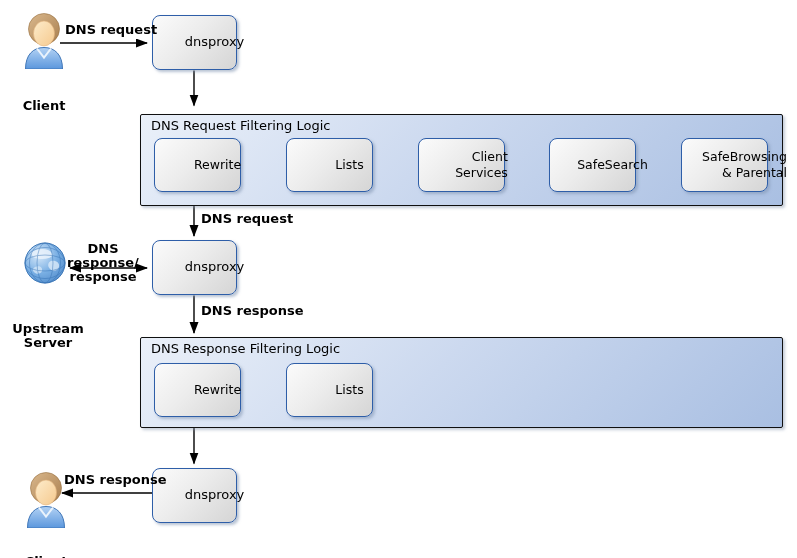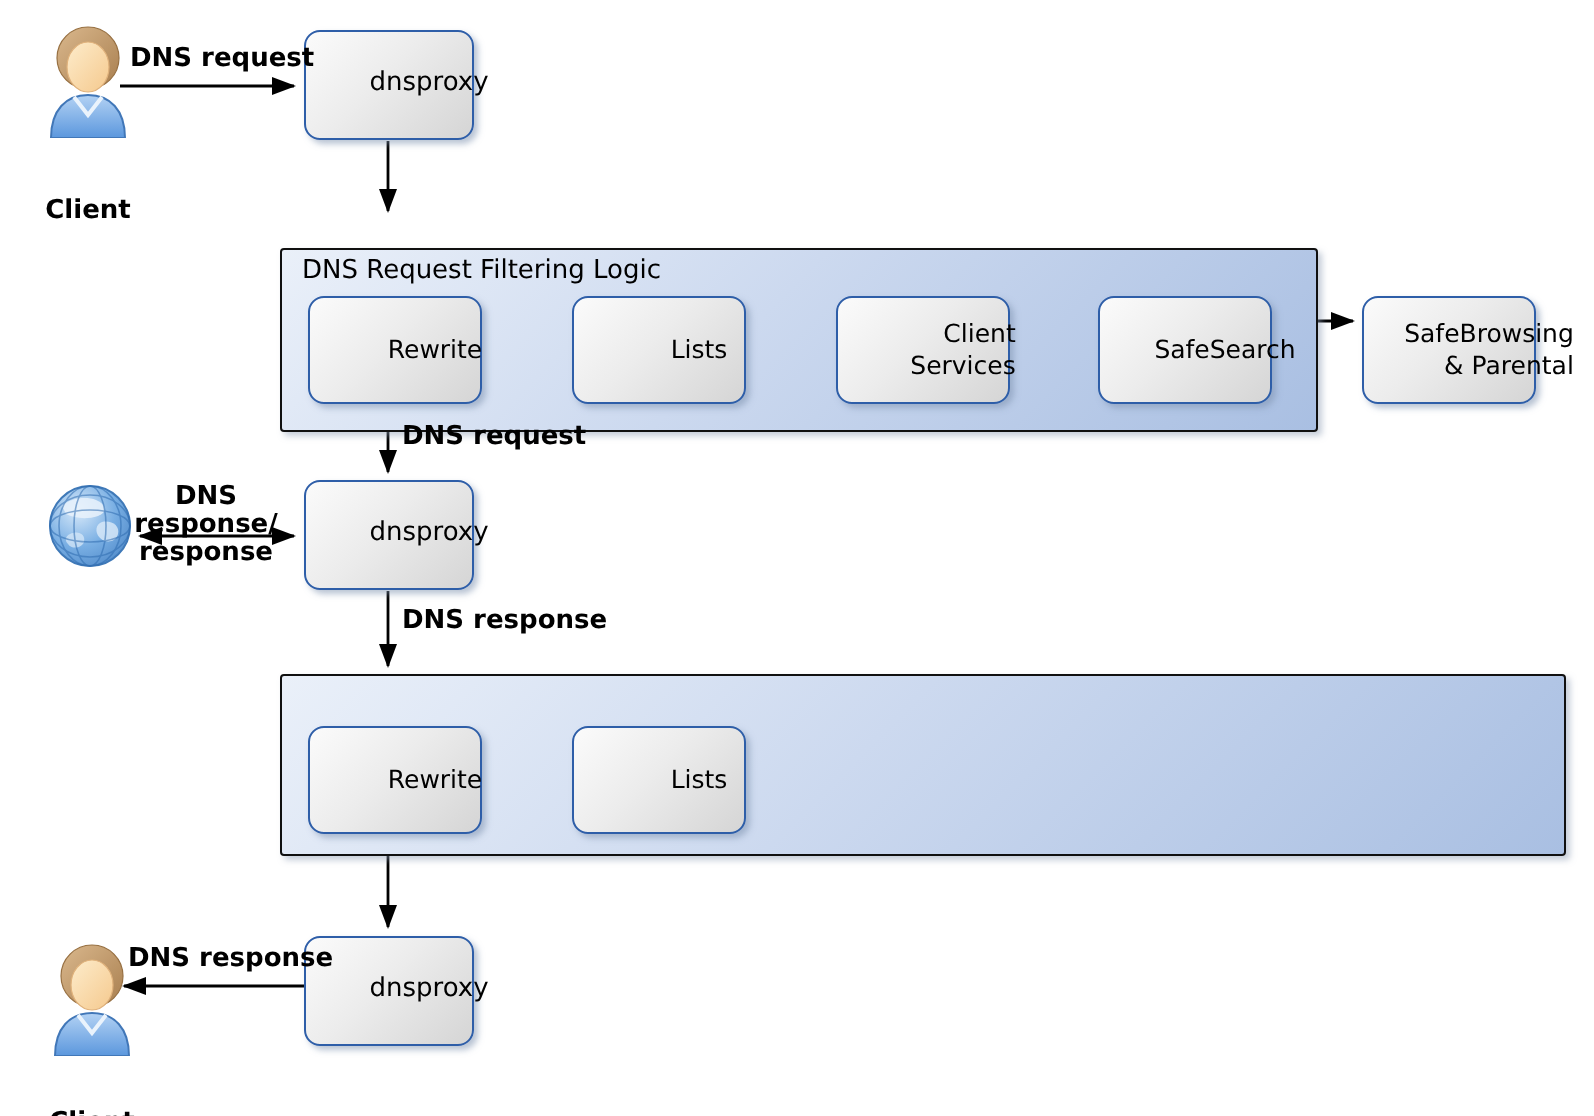--- a/index.html
+++ b/index.html
@@ -81,21 +81,21 @@
     <ellipse cx="20" cy="21.5" rx="10.5" ry="12.5" fill="url(#faceGrad)" stroke="#e0b27c" stroke-width="0.6"></ellipse>
     <path d="M1.5,57 C1.5,43 9,35.5 20,35.5 C31,35.5 38.5,43 38.5,57 Z" fill="url(#shirtGrad)" stroke="#4177b8" stroke-width="1"></path>
     <path d="M13,36.5 L20,45.5 L27,36.5" stroke="#eaf3fc" stroke-width="2" fill="none"></path>
   </svg>
   <div class="lbl center" style="left:4px;top:71px;width:80px">Client</div>
 
   <div class="node proxy" style="left:152px;top:15px">dnsproxy</div>
 
   <div class="lbl" style="left:65px;top:23px">DNS request</div>
 
-  <div class="container-box" style="left:140px;top:124px;width:519px;height:92px">
+  <div class="container-box" style="left:140px;top:114px;width:643px;height:92px">
     <div class="container-title">DNS Request Filtering Logic</div>
     <div class="node step" style="left:13px;top:23px">Rewrite</div>
     <div class="node step" style="left:145px;top:23px">Lists</div>
     <div class="node step" style="left:277px;top:23px">Client
 Services</div>
     <div class="node step" style="left:540px;top:23px">SafeBrowsing
 &amp; Parental</div>
     <div class="node step" style="left:408px;top:23px">SafeSearch</div>
   </div>
 
@@ -106,30 +106,33 @@
     <path d="M8,12 C12,8 20,7 25,9 C30,11 31,15 26,17 C20,19 14,18 10,16 Z" fill="#e9f2fb" opacity="0.85"></path>
     <path d="M28,20 C33,19 37,22 36,26 C35,30 30,31 27,28 C24,25 25,21 28,20 Z" fill="#dcebf9" opacity="0.8"></path>
     <path d="M12,26 C16,24 20,26 19,30 C18,33 13,34 11,31 C9,29 10,27 12,26 Z" fill="#dcebf9" opacity="0.7"></path>
     <g stroke="#2f6cb0" stroke-width="0.8" fill="none" opacity="0.55">
       <ellipse cx="22" cy="22" rx="8" ry="20"></ellipse>
       <ellipse cx="22" cy="22" rx="15.5" ry="20"></ellipse>
       <ellipse cx="22" cy="22" rx="20" ry="8"></ellipse>
       <ellipse cx="22" cy="22" rx="20" ry="15.5"></ellipse>
     </g>
   </svg>
+  <div class="lbl center" style="left:0px;top:294px;width:96px">Upstream
+Server</div>
 
   <div class="lbl center" style="left:63px;top:214px;width:80px">DNS
 response/
 response</div>
 
   <div class="node proxy" style="left:152px;top:240px">dnsproxy</div>
 
   <div class="lbl" style="left:201px;top:304px">DNS response</div>
 
   <div class="container-box" style="left:140px;top:337px;width:643px;height:91px">
+    <div class="container-title">DNS Response Filtering Logic</div>
     <div class="node step" style="left:13px;top:25px">Rewrite</div>
     <div class="node step" style="left:145px;top:25px">Lists</div>
   </div>
 
   <div class="node proxy" style="left:152px;top:468px">dnsproxy</div>
 
   <div class="lbl" style="left:64px;top:473px">DNS response</div>
 
   <svg class="icon" style="left:26px;top:471px" width="40" height="57" viewBox="0 0 40 57">
     <circle cx="20" cy="17" r="15.5" fill="url(#hairGrad)" stroke="#977042" stroke-width="0.6"></circle>

